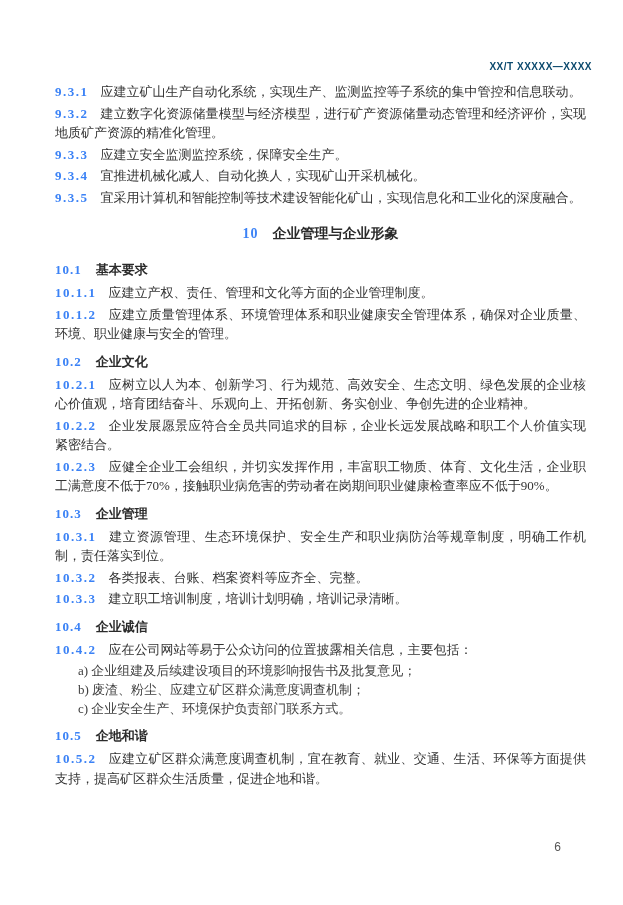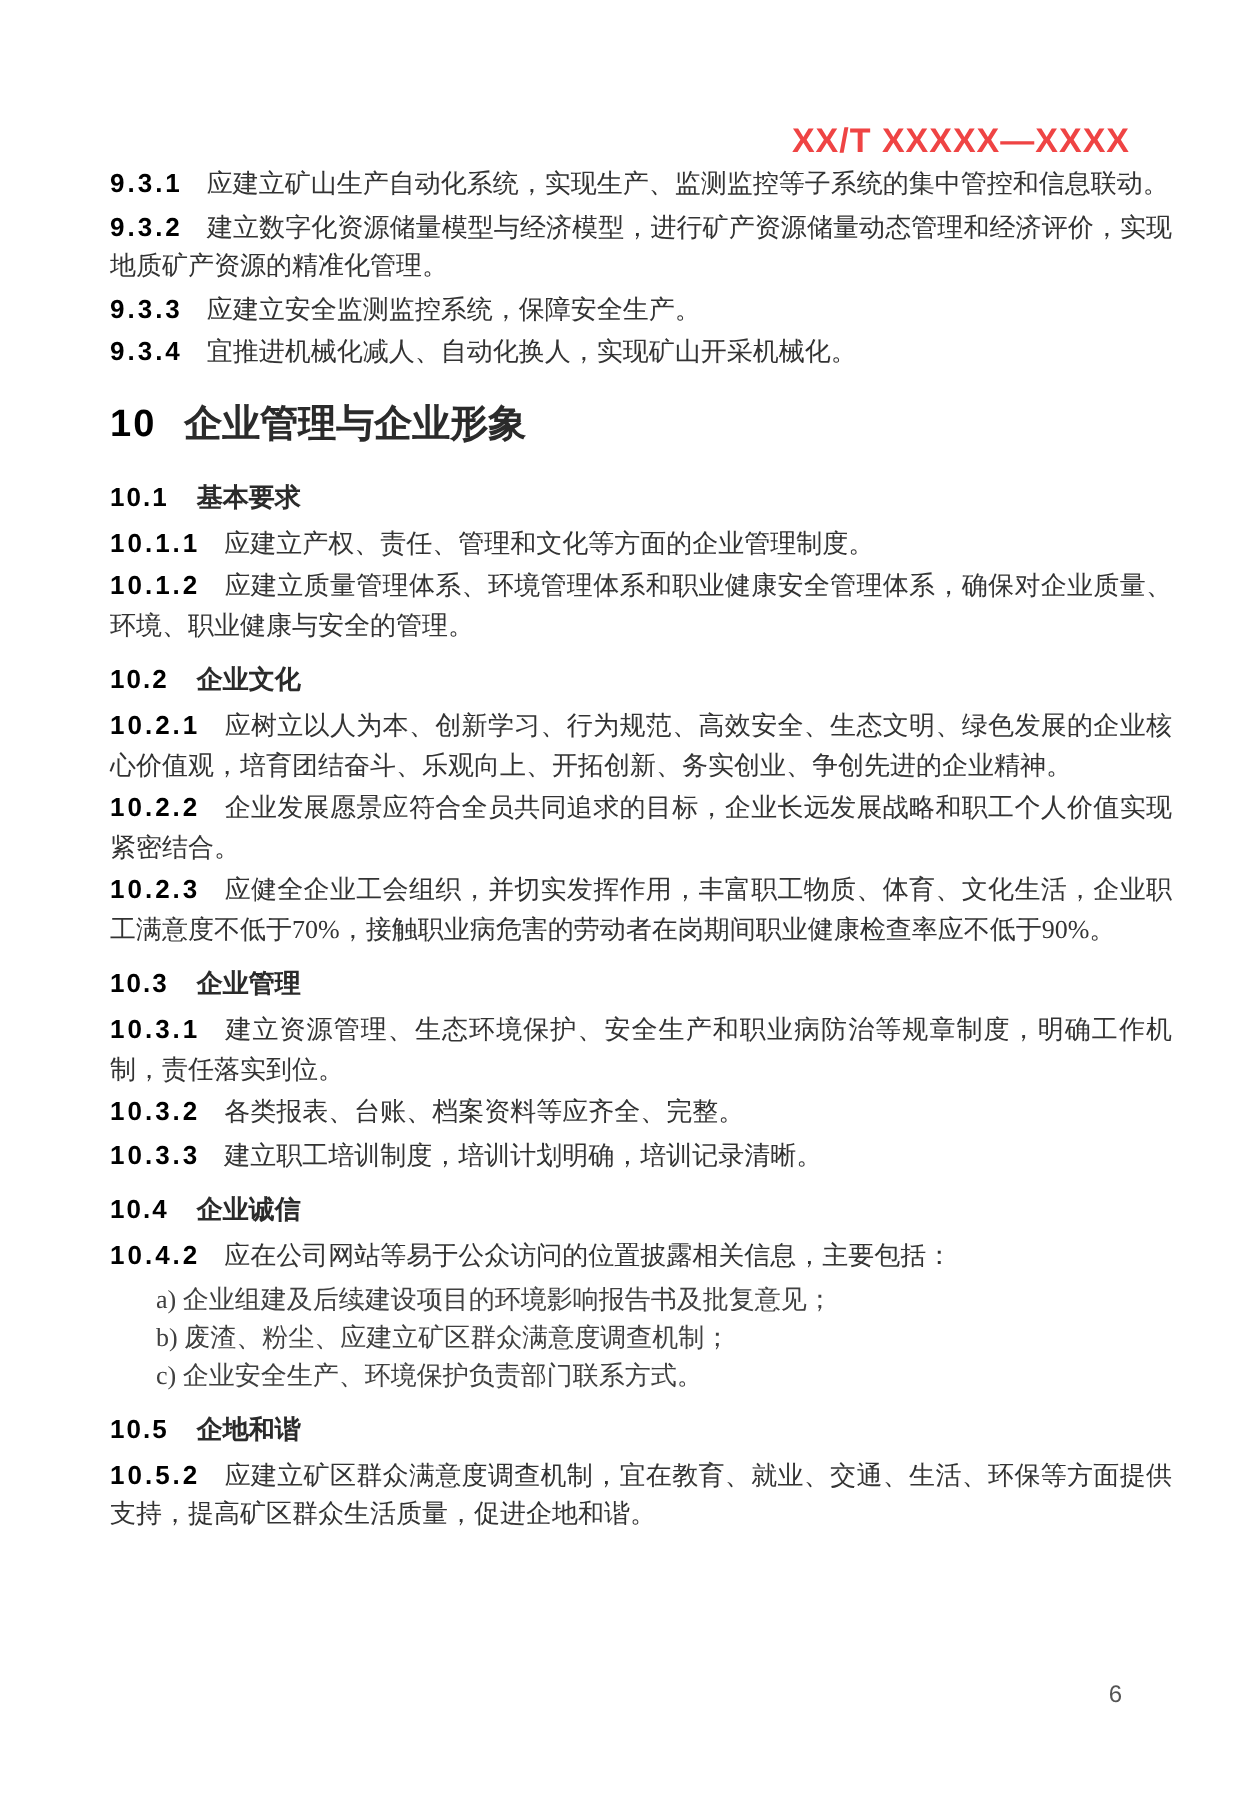--- a/index.html
+++ b/index.html
@@ -9,56 +9,57 @@
     height: 905px;
     background: #ffffff;
     overflow: hidden;
     font-family: "Liberation Serif", "DejaVu Serif", serif;
     color: #333333;
     box-sizing: border-box;
   }
   .doc-header {
     position: absolute;
     top: 61px;
-    right: 58px;
+    right: 31px;
     font-family: "Liberation Sans", "DejaVu Sans", sans-serif;
     font-weight: bold;
-    font-size: 17px;
+    font-size: 10px;
     letter-spacing: 0.5px;
-    color: #ef4444;
+    color: #0c4a6e;
   }
   .content {
     position: absolute;
     top: 82px;
     left: 55px;
     width: 531px;
   }
   .content p { margin: 0; }
   p.clause {
     font-size: 13px;
     line-height: 19.5px;
     text-align: justify;
     margin-bottom: 2px;
     color: #333333;
   }
   span.num {
-    font-family: Liberation Sans, sans-serif;
+    font-family: Liberation Serif, serif;
     font-weight: bold;
     letter-spacing: 1.5px;
     margin-right: 12px;
     white-space: nowrap;
-    color: #000000;
+    color: #3b82f6;
   }
   p.h1 {
     font-family: "Liberation Sans", "DejaVu Sans", sans-serif;
     font-weight: bold;
-    font-size: 19px;
+    font-size: 14px;
     line-height: 19px;
     margin: 17px 0 17px 0;
     color: #2b2b2b;
+    text-align: center;
   }
   p.h1 span.num, p.h2 span.num { letter-spacing: 1px; margin-right: 14px; }
   p.h2 {
     font-family: "Liberation Sans", "DejaVu Sans", sans-serif;
     font-weight: bold;
     font-size: 13px;
     line-height: 19px;
     margin: 8px 0 4px 0;
     color: #2b2b2b;
   }
@@ -84,20 +85,21 @@
 <div class="page">
 
   <div class="doc-header">XX/T XXXXX—XXXX</div>
 
   <div class="content">
 
     <p class="clause"><span class="num">9.3.1</span><span>应建立矿山生产自动化系统，实现生产、监测监控等子系统的集中管控和信息联动。</span></p>
     <p class="clause"><span class="num">9.3.2</span><span>建立数字化资源储量模型与经济模型，进行矿产资源储量动态管理和经济评价，实现地质矿产资源的精准化管理。</span></p>
     <p class="clause"><span class="num">9.3.3</span><span>应建立安全监测监控系统，保障安全生产。</span></p>
     <p class="clause"><span class="num">9.3.4</span><span>宜推进机械化减人、自动化换人，实现矿山开采机械化。</span></p>
+    <p class="clause"><span class="num">9.3.5</span><span>宜采用计算机和智能控制等技术建设智能化矿山，实现信息化和工业化的深度融合。</span></p>
 
     <p class="h1"><span class="num">10</span><span>企业管理与企业形象</span></p>
 
     <p class="h2"><span class="num">10.1</span><span>基本要求</span></p>
     <p class="clause"><span class="num">10.1.1</span><span>应建立产权、责任、管理和文化等方面的企业管理制度。</span></p>
     <p class="clause"><span class="num">10.1.2</span><span>应建立质量管理体系、环境管理体系和职业健康安全管理体系，确保对企业质量、环境、职业健康与安全的管理。</span></p>
 
     <p class="h2"><span class="num">10.2</span><span>企业文化</span></p>
     <p class="clause"><span class="num">10.2.1</span><span>应树立以人为本、创新学习、行为规范、高效安全、生态文明、绿色发展的企业核心价值观，培育团结奋斗、乐观向上、开拓创新、务实创业、争创先进的企业精神。</span></p>
     <p class="clause"><span class="num">10.2.2</span><span>企业发展愿景应符合全员共同追求的目标，企业长远发展战略和职工个人价值实现紧密结合。</span></p>

